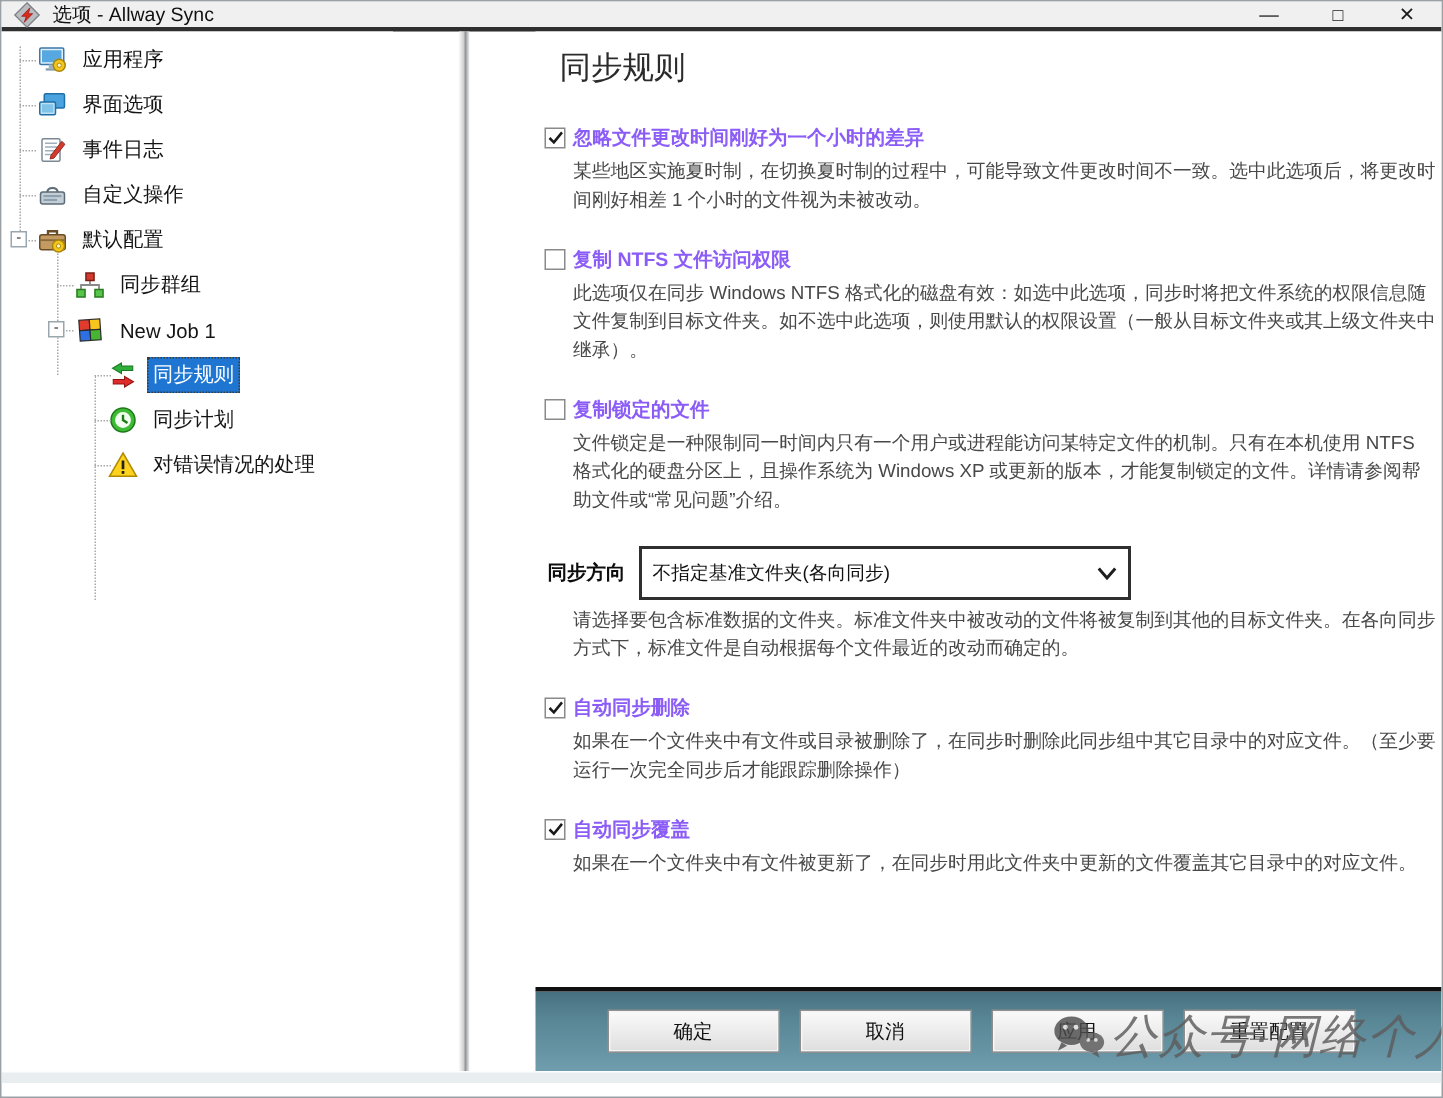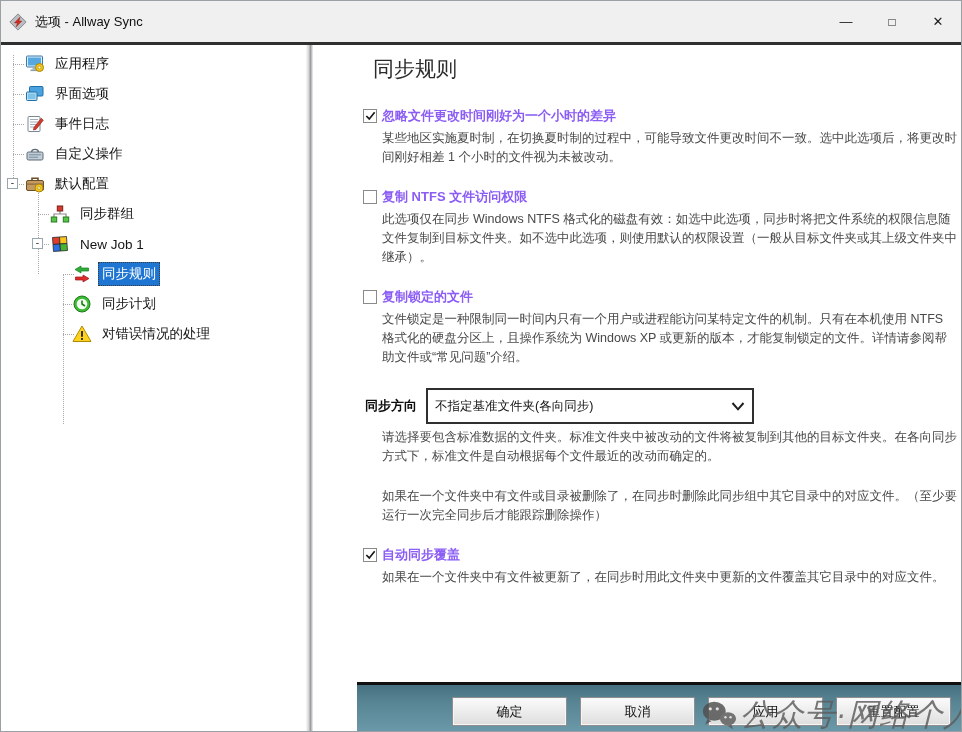--- a/index.html
+++ b/index.html
@@ -4,21 +4,21 @@
 <style>
   * { margin:0; padding:0; box-sizing:border-box; }
   html,body { width:962px; height:732px; overflow:hidden; }
   body {
     font-family:"Liberation Sans", sans-serif;
     background:#fff;
     border:1px solid #9aa0a4;
   }
   
   .titlebar {
-    height:44px; background:#f1f0f0; display:flex; align-items:center;
+    height:20px; background:#f1f0f0; display:flex; align-items:center;
     border-bottom:3px solid #2f2f2f;
   }
   .app-logo { width:18px; height:18px; margin:0 8px 0 8px; flex:none; }
   .title-text { font-size:13px; color:#101010; }
   .tb-spacer { flex:1; }
   .tb-btn {
     width:46px; height:28px; display:flex; align-items:center; justify-content:center;
     font-size:13px; color:#1a1a1a; cursor:default;
   }
   .tb-btn.max { font-size:12px; }
@@ -73,21 +73,21 @@
   .combo-label { font-weight:bold; font-size:13px; color:#0d0d0d; flex:none; }
   .combo {
     width:328px; height:25px; border:2px solid #2f2f2f; background:#fff; margin-left:9px;
     display:flex; align-items:center; justify-content:space-between; padding:16px 7px;
     font-size:12.5px; color:#111; cursor:default;
   }
   
   .footer {
     height:56px; border-top:3px solid #101010; position:relative;
     background:linear-gradient(to bottom,#46707f,#598695 35%,#6f9dad);
-    display:flex; align-items:center; justify-content:flex-end; gap:13px; padding-right:10px;
+    display:flex; align-items:center; justify-content:center; gap:13px; padding-right:10px;
   }
   .btn {
     min-width:115px; height:29px; font-size:13px; color:#101010;
     font-family:"Liberation Sans", sans-serif;
     background:linear-gradient(to bottom,#fbfbfb,#dedede);
     border:1px solid #8f8f8f; box-shadow:inset 0 0 0 1px #f6f6f6;
     cursor:default;
   }
   .watermark {
     position:absolute; left:344px; top:9px; display:flex; align-items:center; gap:3px;
@@ -268,20 +268,28 @@
             <span>不指定基准文件夹(各向同步)</span>
             <svg width="14" height="9" viewBox="0 0 14 9">
               <path d="M1.5 1 L7 7.3 L12.5 1" stroke="#1f1f1f" stroke-width="2" fill="none"></path>
             </svg>
           </div>
         </div>
         <div class="opt-desc">请选择要包含标准数据的文件夹。标准文件夹中被改动的文件将被复制到其他的目标文件夹。在各向同步方式下，标准文件是自动根据每个文件最近的改动而确定的。</div>
       </div>
 
       <div class="section">
+        <div class="opt-row">
+          <span class="checkbox checked">
+            <svg width="11" height="10" viewBox="0 0 13 12">
+                <path d="M1.5 6 L5 9.5 L11.5 1.5" stroke="#1a1a1a" stroke-width="2" fill="none"></path>
+              </svg>
+          </span>
+          <span class="opt-title">自动同步删除</span>
+        </div>
         <div class="opt-desc">如果在一个文件夹中有文件或目录被删除了，在同步时删除此同步组中其它目录中的对应文件。（至少要运行一次完全同步后才能跟踪删除操作）</div>
       </div>
 
       <div class="section">
         <div class="opt-row">
           <span class="checkbox checked">
             <svg width="11" height="10" viewBox="0 0 13 12">
                 <path d="M1.5 6 L5 9.5 L11.5 1.5" stroke="#1a1a1a" stroke-width="2" fill="none"></path>
               </svg>
           </span>

